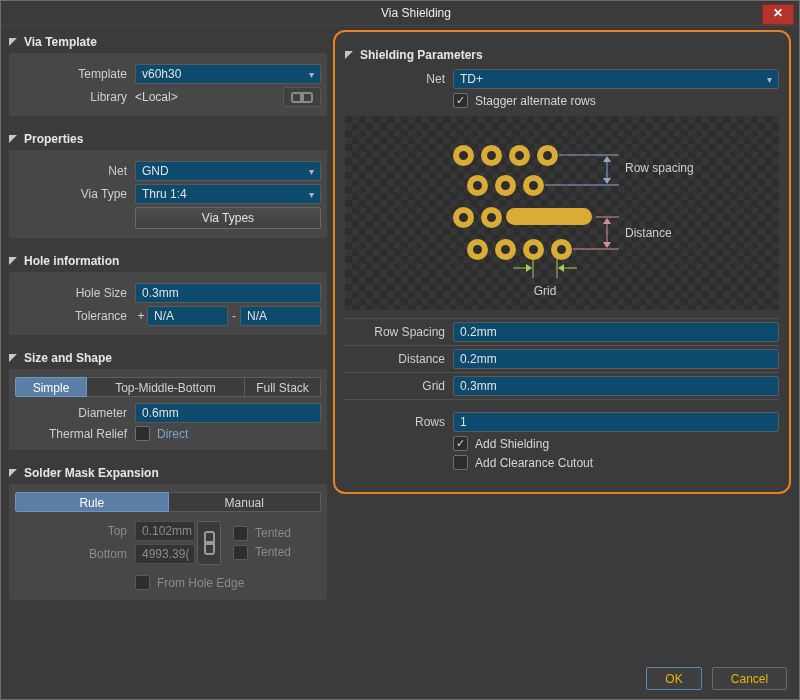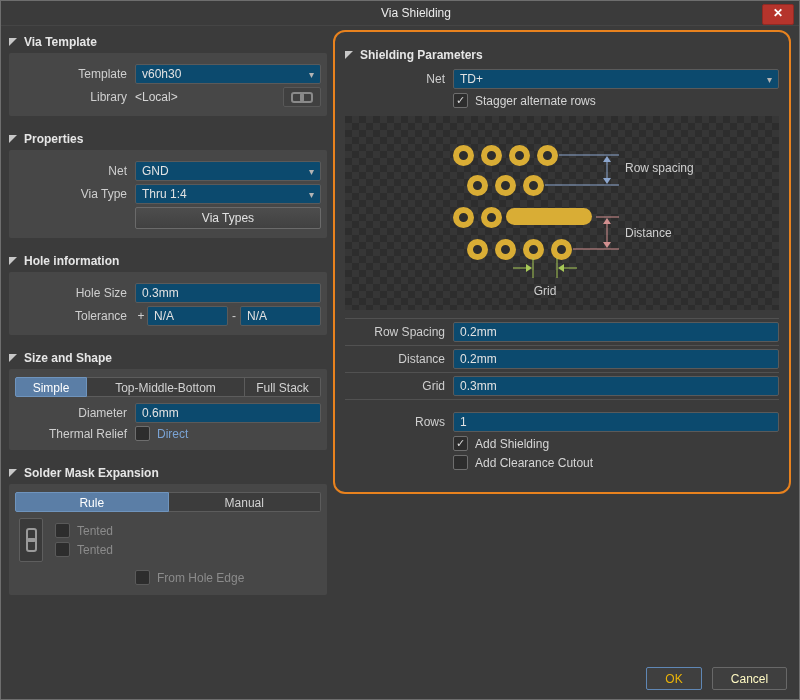--- a/index.html
+++ b/index.html
@@ -89,21 +89,21 @@
 
   .param-rows { border-top:1px solid #515151; margin-top:6px; }
   .param-rows .row { margin:0; padding:3px 0; border-bottom:1px solid #515151; }
   .rows-row { margin-top:12px; }
 
   
   .ok-btn { position:absolute; left:645px; top:666px; width:56px; height:23px; box-sizing:border-box;
             background:#3f3f3f; border:1px solid #5f87b5; border-radius:2px; color:#eab308;
             display:flex; align-items:center; justify-content:center; }
   .cancel-btn { position:absolute; left:711px; top:666px; width:75px; height:23px; box-sizing:border-box;
-            background:#3f3f3f; border:1px solid #686868; border-radius:2px; color:#fef9c3;
+            background:#3f3f3f; border:1px solid #686868; border-radius:2px; color:#eab308;
             display:flex; align-items:center; justify-content:center; }
 </style>
 </head>
 <body>
 
 <div class="dialog">
 
   <div class="titlebar">
     <span>Via Shielding</span>
     <div class="close-btn">
@@ -219,20 +219,34 @@
       <div class="section-header">
         <span class="tri"></span>
         <span>Solder Mask Expansion</span>
       </div>
       <div class="panel">
         <div class="tabs">
           <div class="tab half selected">Rule</div>
           <div class="tab half">Manual</div>
         </div>
         <div class="smx">
+          <div class="smx-left">
+            <div class="row disabled">
+              <label>Top</label>
+              <div class="ctrl">
+                <span>0.102mm</span>
+              </div>
+            </div>
+            <div class="row disabled">
+              <label>Bottom</label>
+              <div class="ctrl">
+                <span>4993.39(</span>
+              </div>
+            </div>
+          </div>
           <div class="chain-box">
             <span class="chainrect"></span>
             <span class="chainrect"></span>
           </div>
           <div class="smx-right">
             <div class="cbrow disabled">
               <span class="checkbox"></span>
               <span>Tented</span>
             </div>
             <div class="cbrow disabled">

